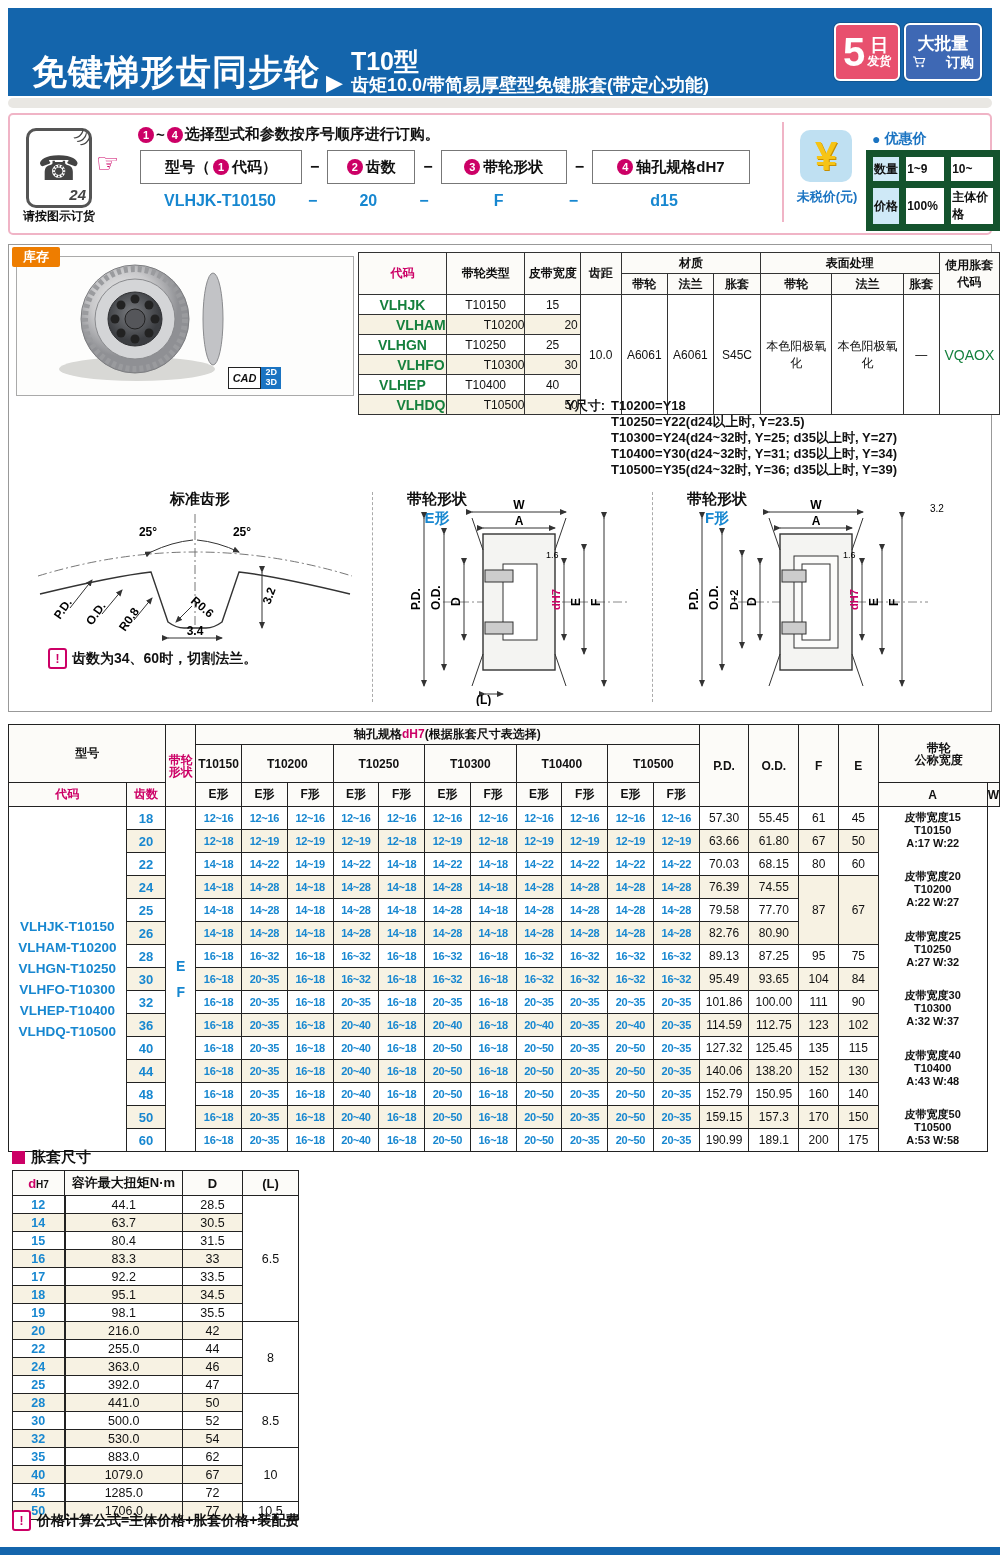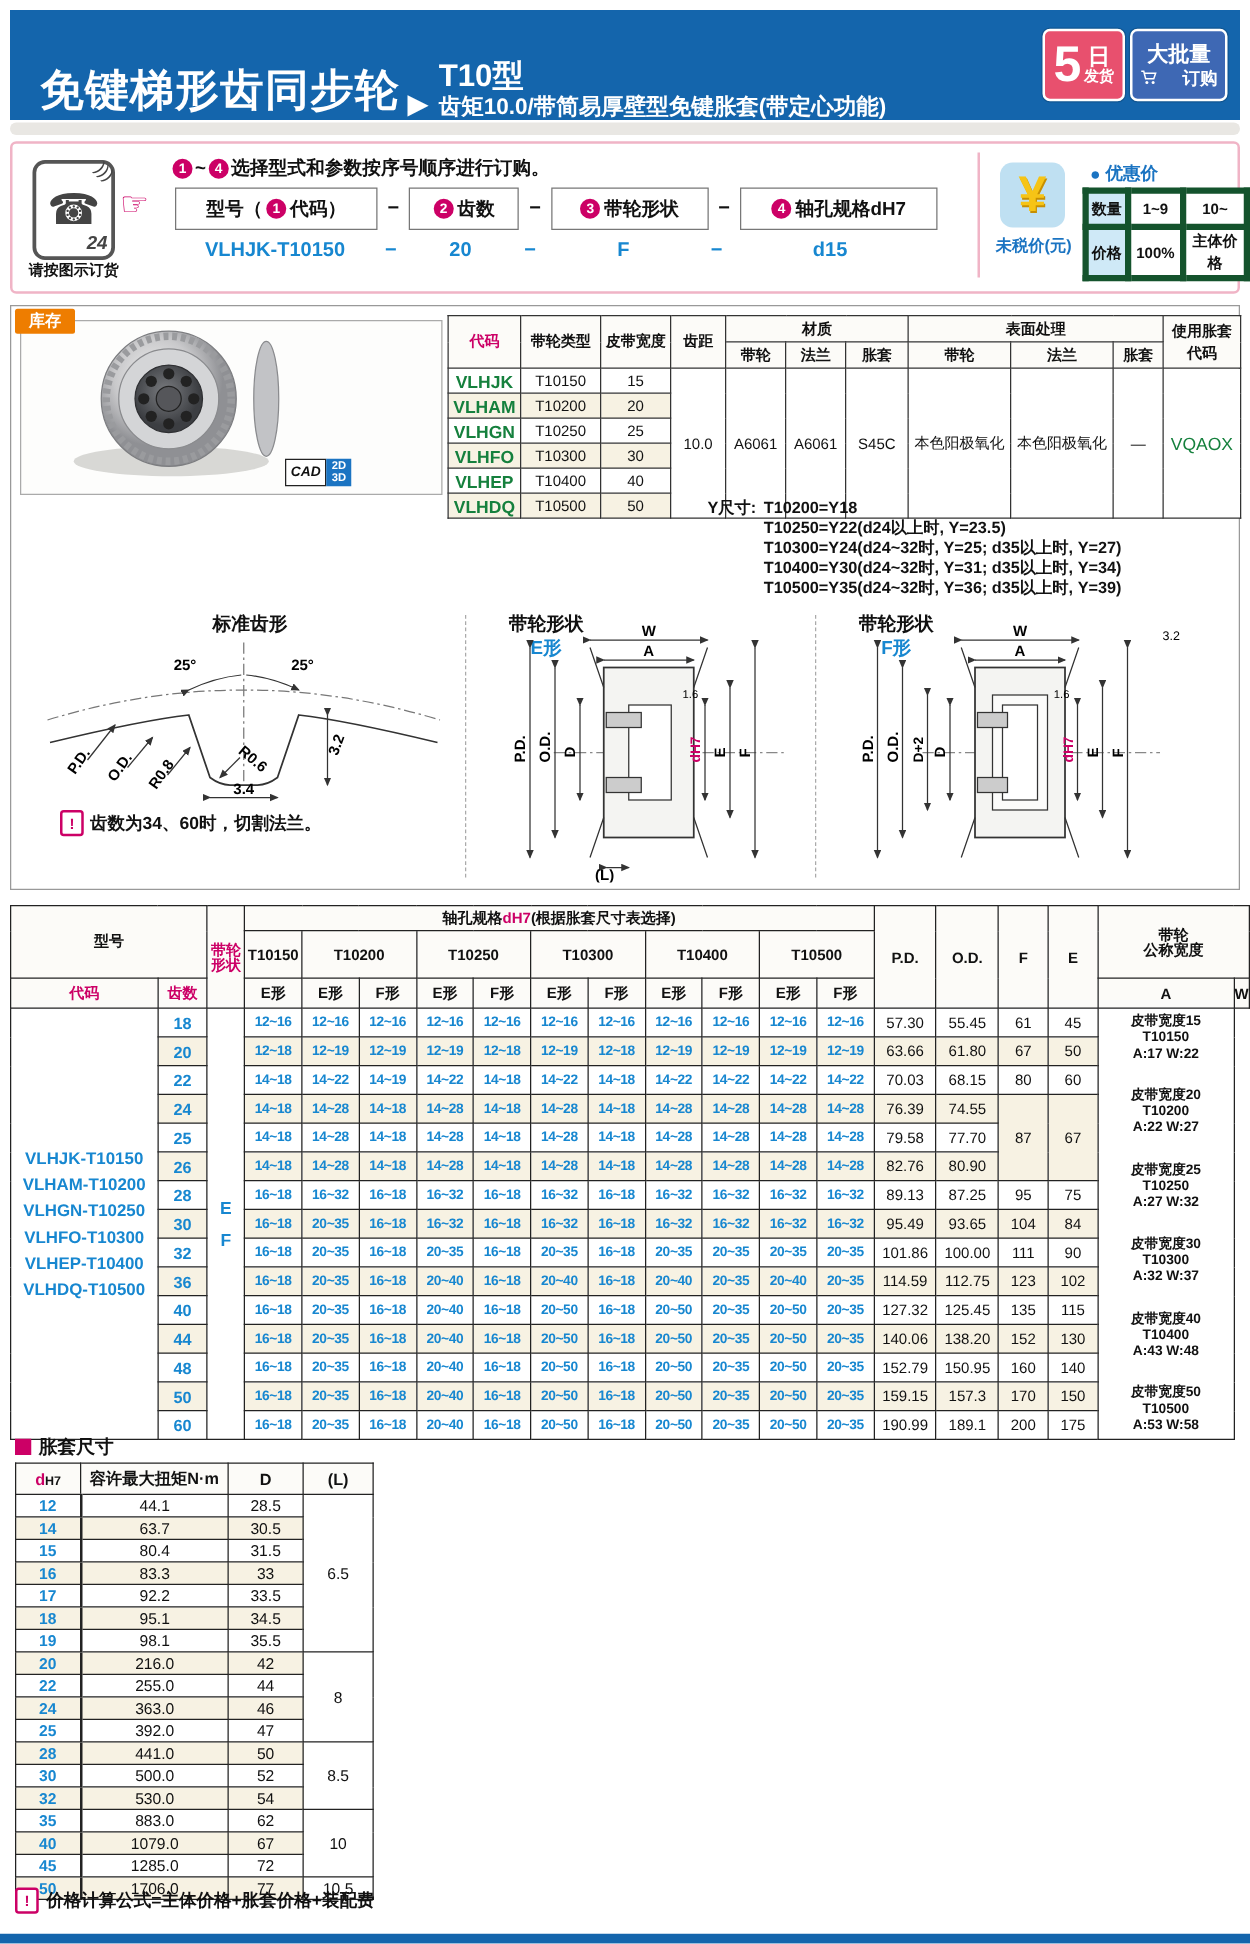--- a/index.html
+++ b/index.html
@@ -47,21 +47,21 @@
   .exrow .ex{display:flex;align-items:center;justify-content:center;}
   .pinkdiv{left:782px;top:122px;width:0;height:100px;border-left:2px solid #f0b4c6;position:absolute;}
 
   
   .yenbox{left:800px;top:130px;width:52px;height:52px;background:#bfe0f2;border-radius:10px;position:absolute;
           display:flex;align-items:center;justify-content:center;}
   .yen{font-size:40px;font-weight:bold;color:#f6c416;text-shadow:1px 1px 0 #c78f00;}
   .taxnote{left:786px;top:188px;width:82px;text-align:center;color:#1b74c2;font-weight:bold;font-size:13px;position:absolute;}
   .discount{left:872px;top:130px;position:absolute;color:#1b74c2;font-weight:bold;font-size:14px;display:flex;align-items:center;gap:4px;}
   .ptable{left:866px;top:150px;position:absolute;border-collapse:collapse;}
-  .ptable td{border:5px solid #14532d;font-size:12px;font-weight:bold;text-align:center;height:22px;background:#fff;}
+  .ptable td{border:7px solid #14532d;font-size:12px;font-weight:bold;height:22px;background:#fff;}
   .ptable td.hd{background:#cfe9f7;width:38px;}
   .ptable td.c1{width:42px;} .ptable td.c2{width:62px;}
 
   
   .midbox{left:8px;top:244px;width:982px;height:466px;border:1px solid #999;}
   .stock{left:12px;top:247px;width:48px;height:20px;background:#ee7d00;color:#fff;font-size:13px;font-weight:bold;
          display:flex;align-items:center;justify-content:center;border-radius:2px;z-index:3;}
   .photobox{left:16px;top:256px;width:336px;height:138px;border:1px solid #aaa;background:#fdfdfc;}
   .cadbadge{position:absolute;right:72px;bottom:6px;display:flex;align-items:stretch;height:22px;}
   .cadbadge .c1{border:1px solid #222;background:#fff;font-size:11px;font-weight:bold;font-style:italic;
@@ -69,21 +69,21 @@
   .cadbadge .c2{background:#1b74c2;color:#fff;font-size:9px;font-weight:bold;display:flex;flex-direction:column;
                 align-items:center;justify-content:center;padding:0 4px;line-height:1.1;}
 
   
   .stable{left:358px;top:252px;position:absolute;border-collapse:collapse;table-layout:fixed;}
   .stable th,.stable td{border:1px solid #333;font-size:12px;text-align:center;padding:0;overflow:hidden;}
   .stable th{font-weight:bold;background:#fcfbf8;height:20px;}
   .stable td{height:19px;}
   .stable .mag{color:#cc0066;}
   .stable .blue{color:#15803d;font-weight:bold;font-size:14px;}
-  .stable tr.stripe td{background:#f7f2e3;}
+  .stable tr.stripe td{background:#f7f2e3;padding-left:37px;}
   .stable td.merged{background:#fff !important;font-weight:normal;}
 
   .ynote{left:566px;top:398px;position:absolute;font-size:13px;font-weight:bold;display:flex;line-height:16px;}
   .ynote .yl div{white-space:nowrap;}
 
   
   .dash-sep{position:absolute;border-left:1px dashed #aaa;width:0;}
   .dtitle{font-size:15px;font-weight:bold;text-align:center;}
   .dsub{font-size:15px;font-weight:bold;text-align:center;}
   .dsub .bl{color:#1787d0;}

